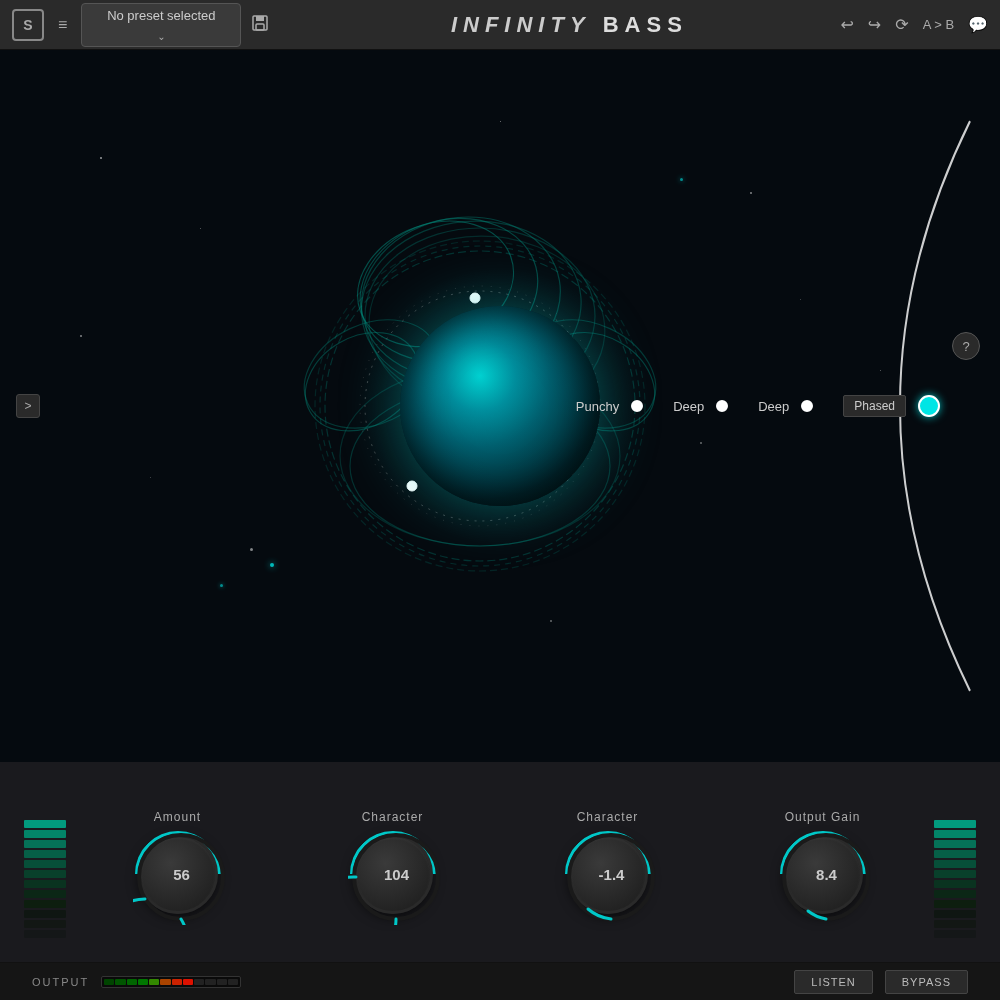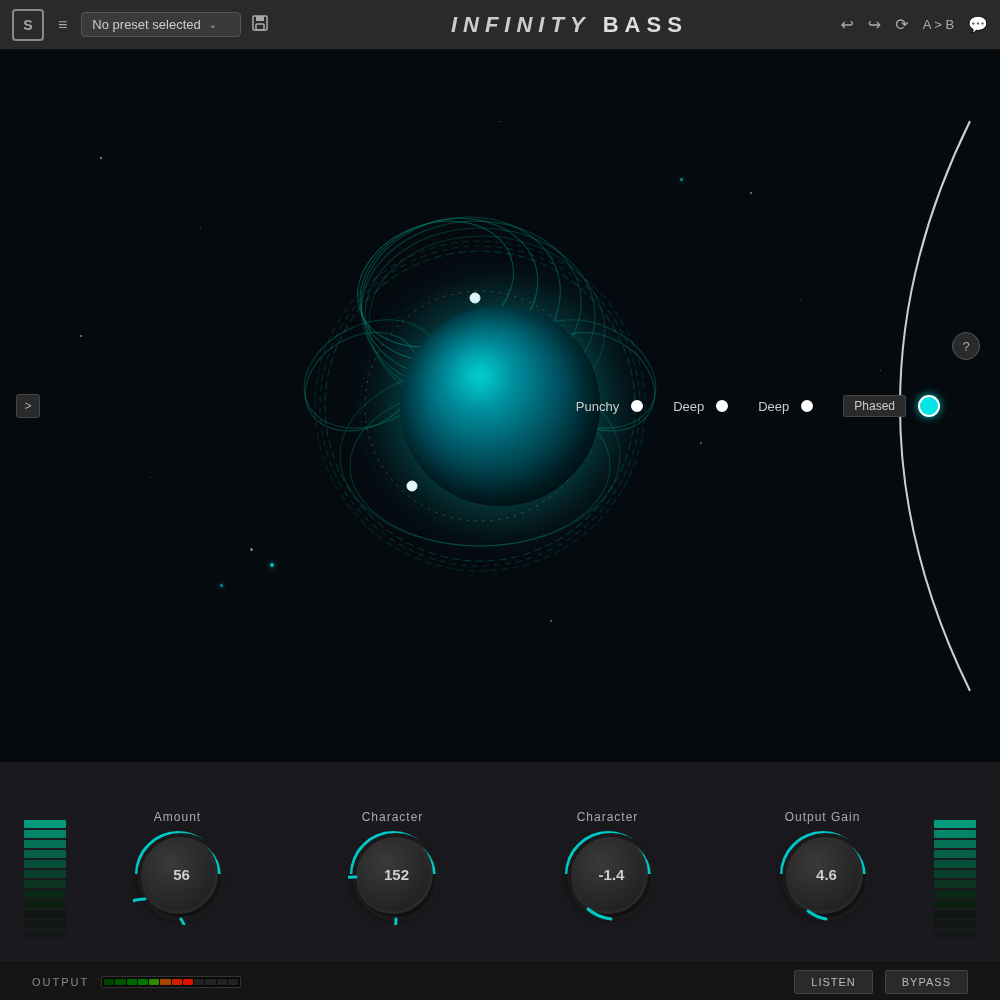--- a/index.html
+++ b/index.html
@@ -55,20 +55,21 @@
       border: 1px solid #555;
       border-radius: 4px;
       padding: 4px 10px;
       color: #ccc;
       font-size: 13px;
       display: flex;
       align-items: center;
       gap: 8px;
       cursor: pointer;
       min-width: 160px;
+      flex-direction: column;
     }
 
     .preset-arrow {
       color: #aaa;
       font-size: 10px;
     }
 
     .save-icon {
       color: #aaa;
       font-size: 16px;
@@ -548,21 +549,21 @@
         </div>
       </div>
 
       <div class="knob-group">
         <span class="knob-label">Character</span>
         <div class="knob">
           <svg style="position:absolute;inset:-8px;" width="96" height="96" viewBox="0 0 96 96">
             <circle cx="48" cy="48" r="42" fill="none" stroke="#1a1a1a" stroke-width="4"></circle>
             <path d="M 48 90 A 42 42 0 1 1 8 48" fill="none" stroke="#00c8c8" stroke-width="3" stroke-linecap="round"></path>
           </svg>
-          <span class="knob-value">152</span>
+          <span class="knob-value">104</span>
         </div>
       </div>
 
       <div class="knob-group">
         <span class="knob-label">Character</span>
         <div class="knob">
           <svg style="position:absolute;inset:-8px;" width="96" height="96" viewBox="0 0 96 96">
             <circle cx="48" cy="48" r="42" fill="none" stroke="#1a1a1a" stroke-width="4"></circle>
             <path d="M 48 90 A 42 42 0 0 1 25 80" fill="none" stroke="#00c8c8" stroke-width="3" stroke-linecap="round"></path>
           </svg>
@@ -570,21 +571,21 @@
         </div>
       </div>
 
       <div class="knob-group">
         <span class="knob-label">Output Gain</span>
         <div class="knob">
           <svg style="position:absolute;inset:-8px;" width="96" height="96" viewBox="0 0 96 96">
             <circle cx="48" cy="48" r="42" fill="none" stroke="#1a1a1a" stroke-width="4"></circle>
             <path d="M 48 90 A 42 42 0 0 1 30 82" fill="none" stroke="#00c8c8" stroke-width="3" stroke-linecap="round"></path>
           </svg>
-          <span class="knob-value">4.6</span>
+          <span class="knob-value">8.4</span>
         </div>
       </div>
 
     </div>
 
     <div class="vu-meter">
       <div class="vu-bar" style="height:8px;background:#00aa88;opacity:0.9;"></div>
       <div class="vu-bar" style="height:8px;background:#009977;opacity:0.85;"></div>
       <div class="vu-bar" style="height:8px;background:#008866;opacity:0.8;"></div>
       <div class="vu-bar" style="height:8px;background:#007755;opacity:0.75;"></div>

